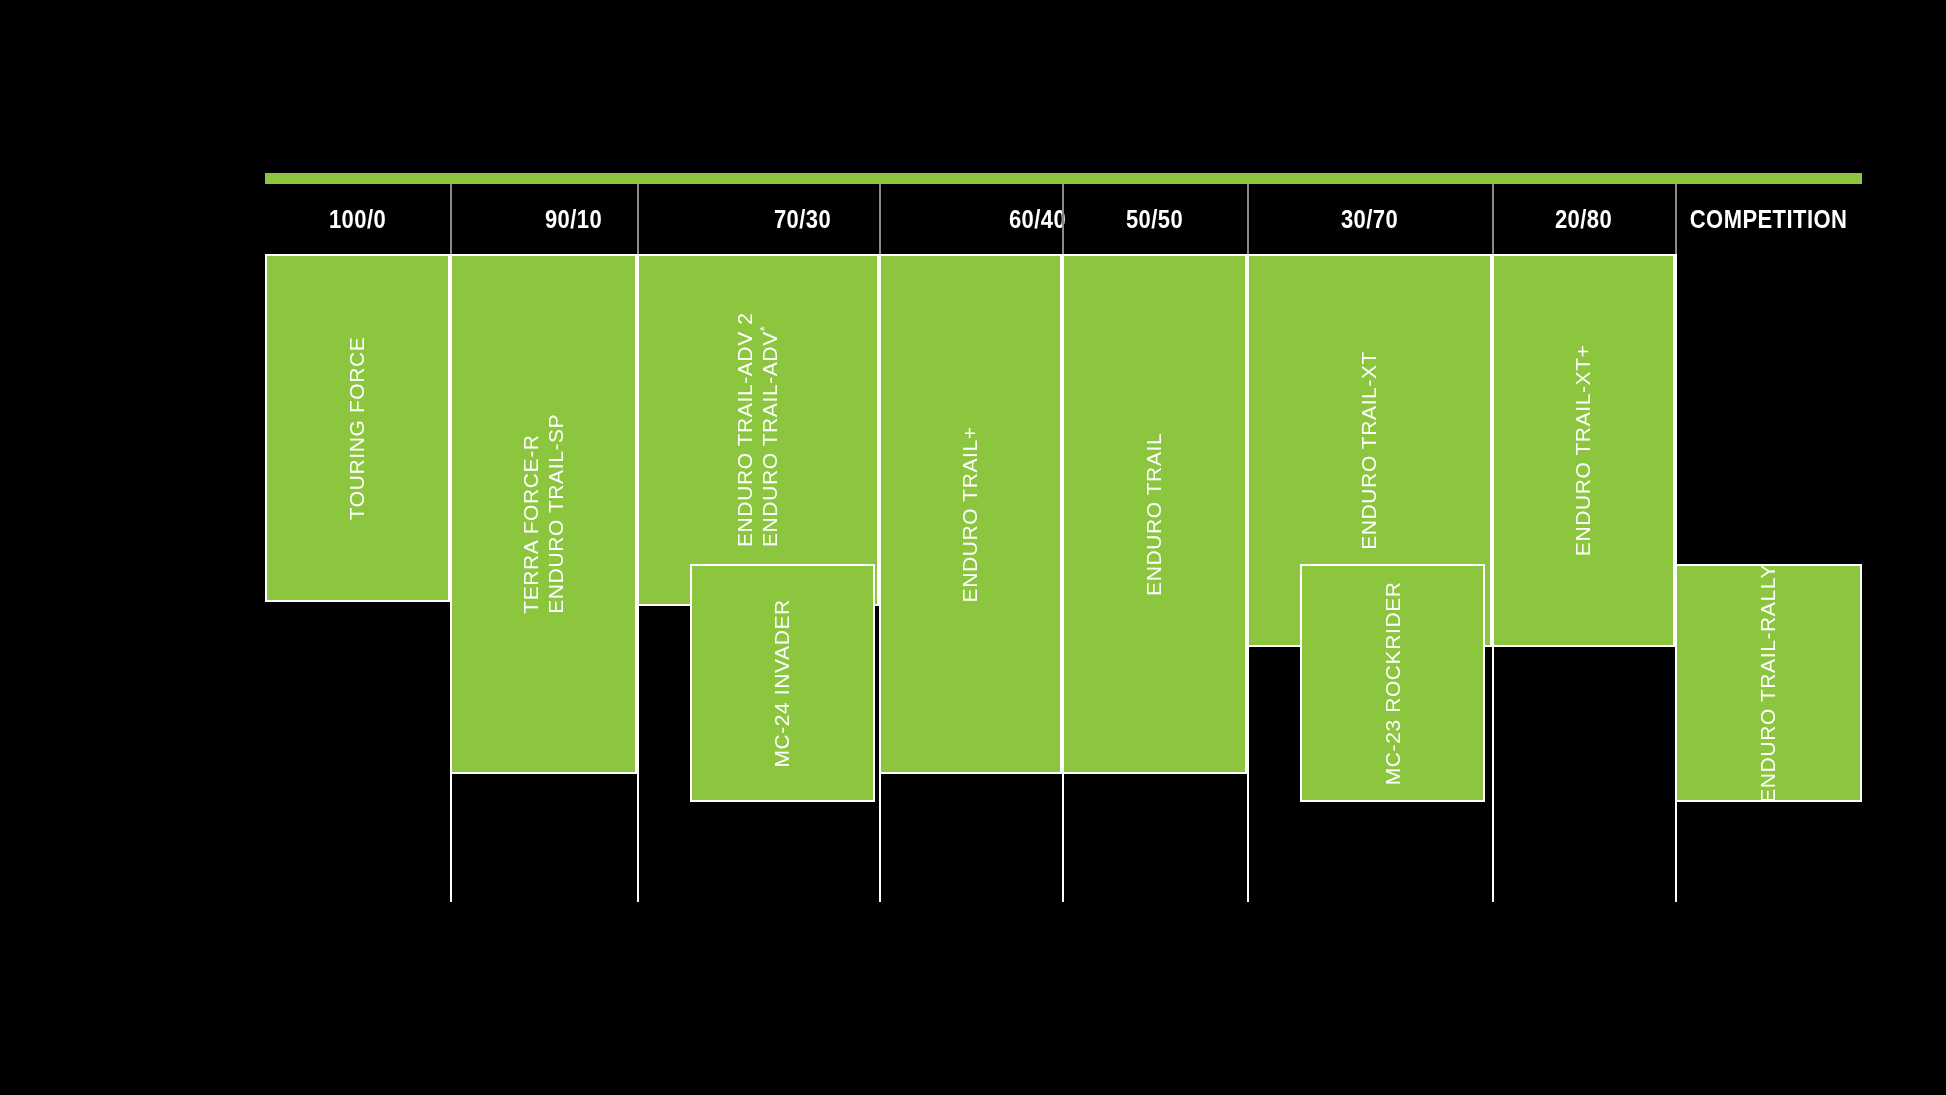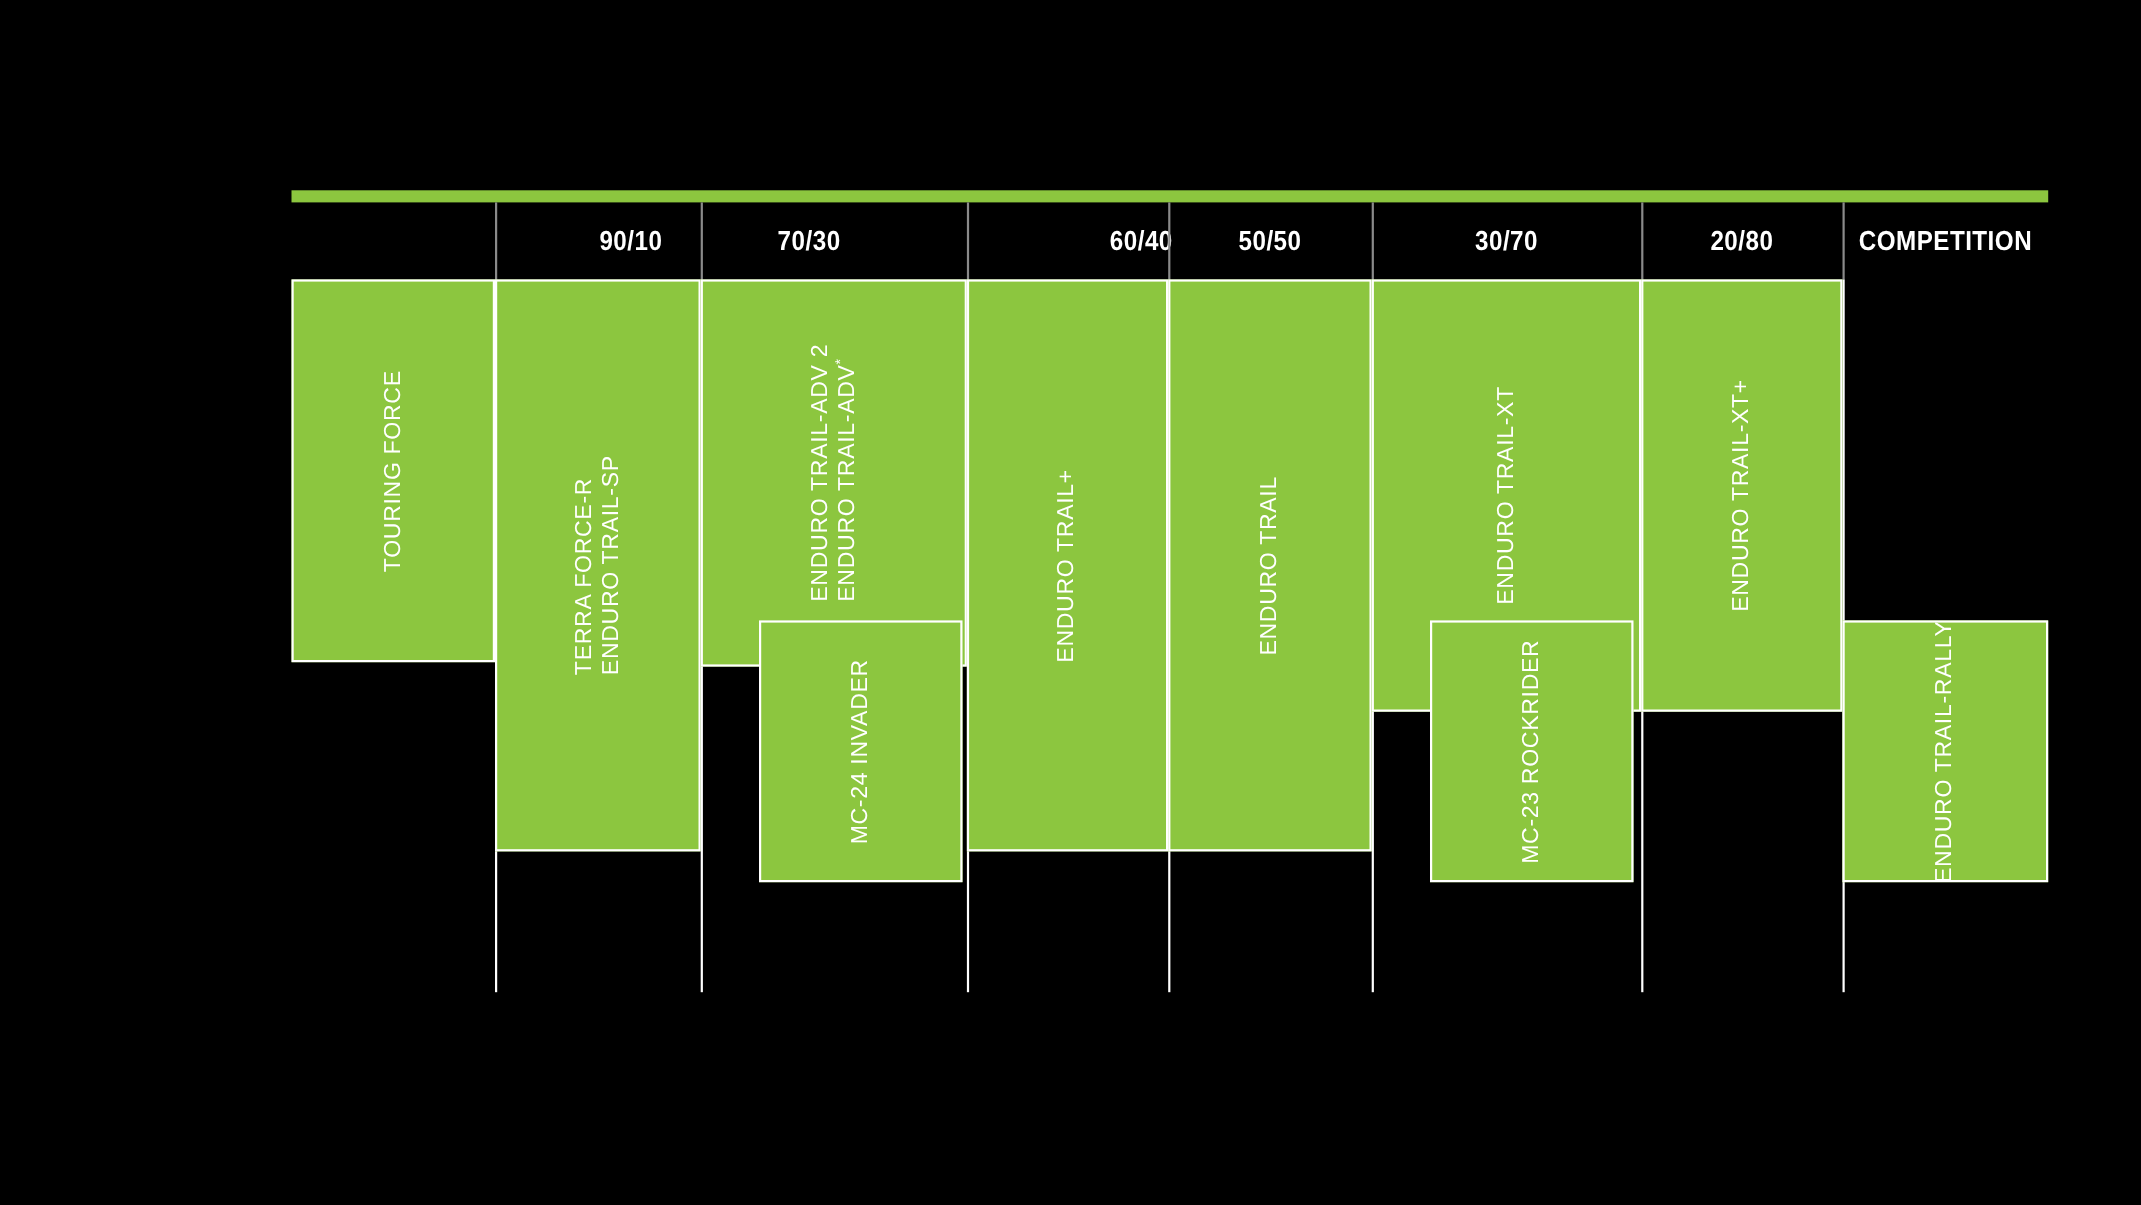--- a/index.html
+++ b/index.html
@@ -96,24 +96,27 @@
 </style>
 </head>
 <body>
 
 <div id="stage">
 
   <div class="top-rule"></div>
 
   <div class="header-band">
 
+  <div class="hdr-cell" style="left: 0px; width: 185px;">
+        <span class="lbl">100/0</span>
+      </div>
       <div class="hdr-cell" style="left: 200px; width: 217px;">
         <span class="lbl">90/10</span>
       </div>
-      <div class="hdr-cell" style="left: 372px; width: 198px;">
+      <div class="hdr-cell" style="left: 372px; width: 198px; justify-content: flex-end;">
         <span class="lbl">70/30</span>
       </div>
       <div class="hdr-cell" style="left: 614px; width: 191px; justify-content: flex-end;">
         <span class="lbl">60/40</span>
       </div>
       <div class="hdr-cell" style="left: 797px; width: 185px; border-radius: 21px;">
         <span class="lbl">50/50</span>
       </div>
       <div class="hdr-cell" style="left: 982px; width: 245px;">
         <span class="lbl">30/70</span>

